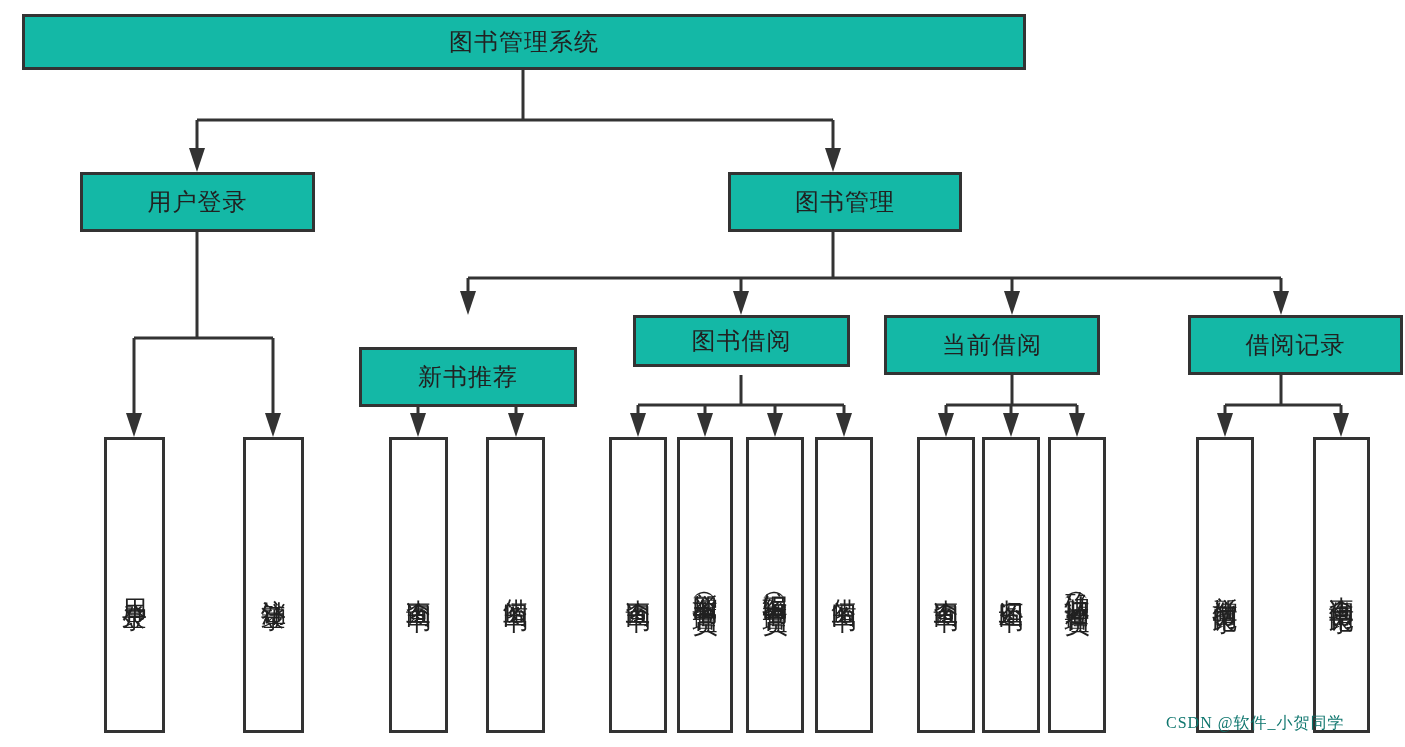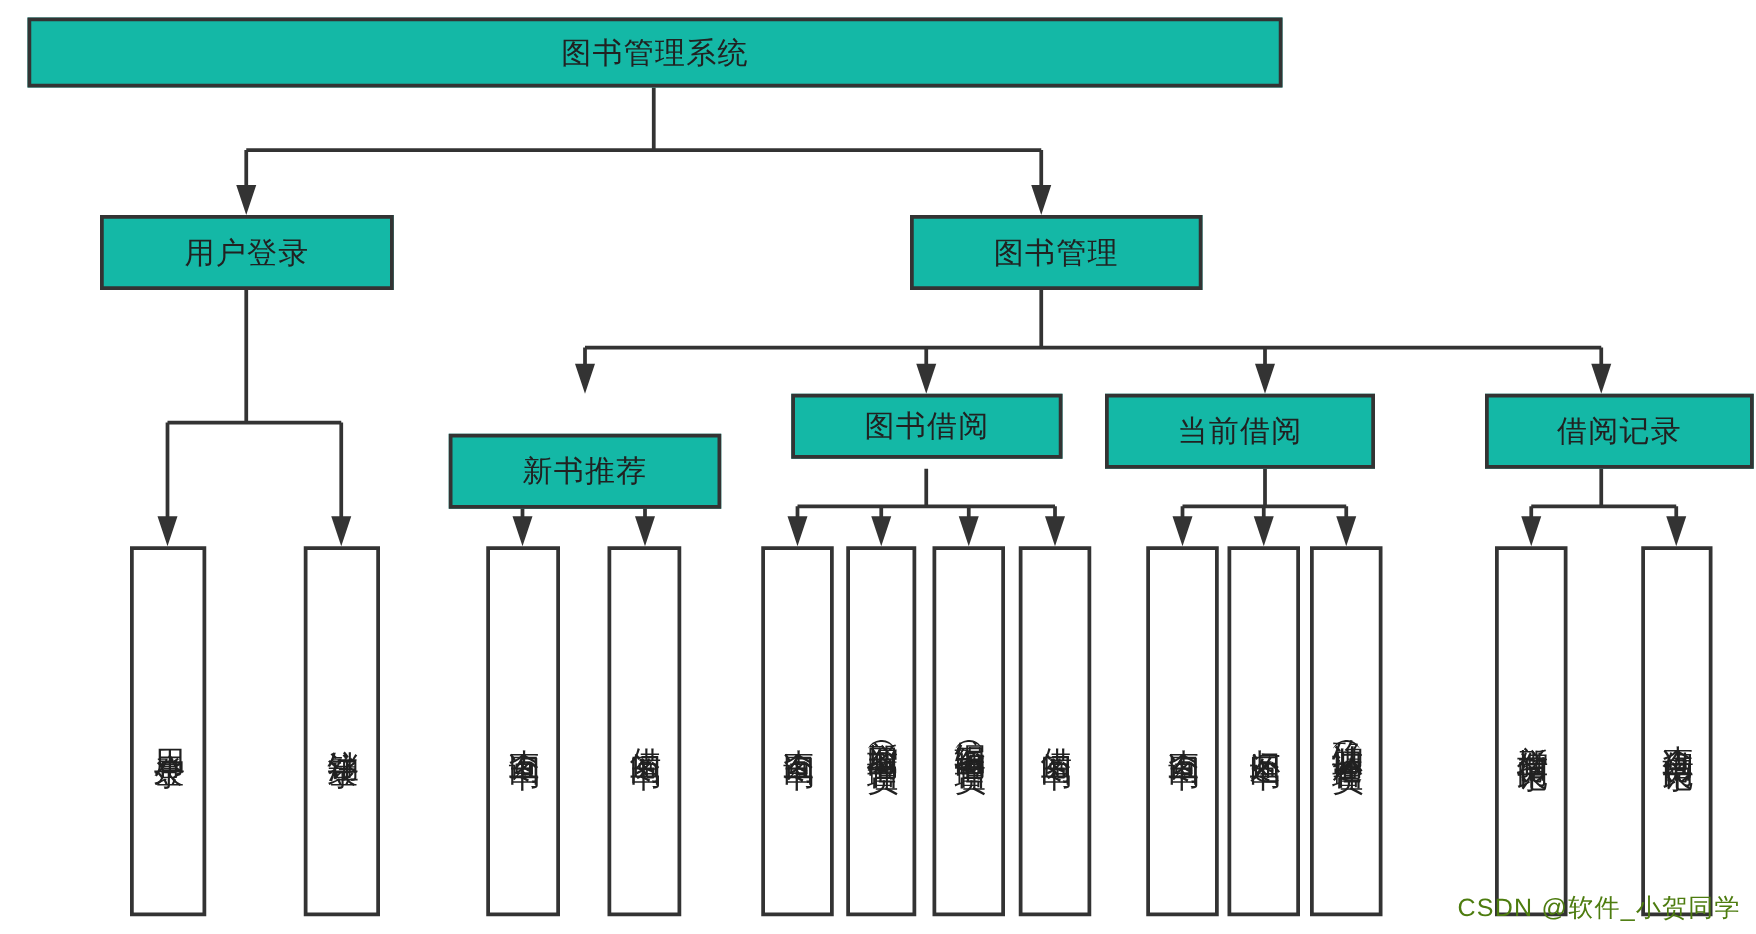--- a/index.html
+++ b/index.html
@@ -46,25 +46,26 @@
     color: #212121;
     font-size: 25px;
     letter-spacing: 3px;
     line-height: 1;
     z-index: 2;
   }
   .watermark {
     position: absolute;
     left: 1166px;
     top: 713px;
-    font-size: 20px;
-    color: #4d7c0f;
+    font-size: 16px;
+    color: #0f766e;
     letter-spacing: 1px;
     z-index: 6;
     white-space: nowrap;
+    font-family: Liberation Serif, serif;
   }
   .cline { stroke: #333333; stroke-width: 3; fill: none; }
   .ahead { fill: #333333; stroke: none; }
 </style>
 </head>
 <body>
 
 <div id="canvas">
 
   <svg id="connectors" viewBox="0 0 1405 747" xmlns="http://www.w3.org/2000/svg">

